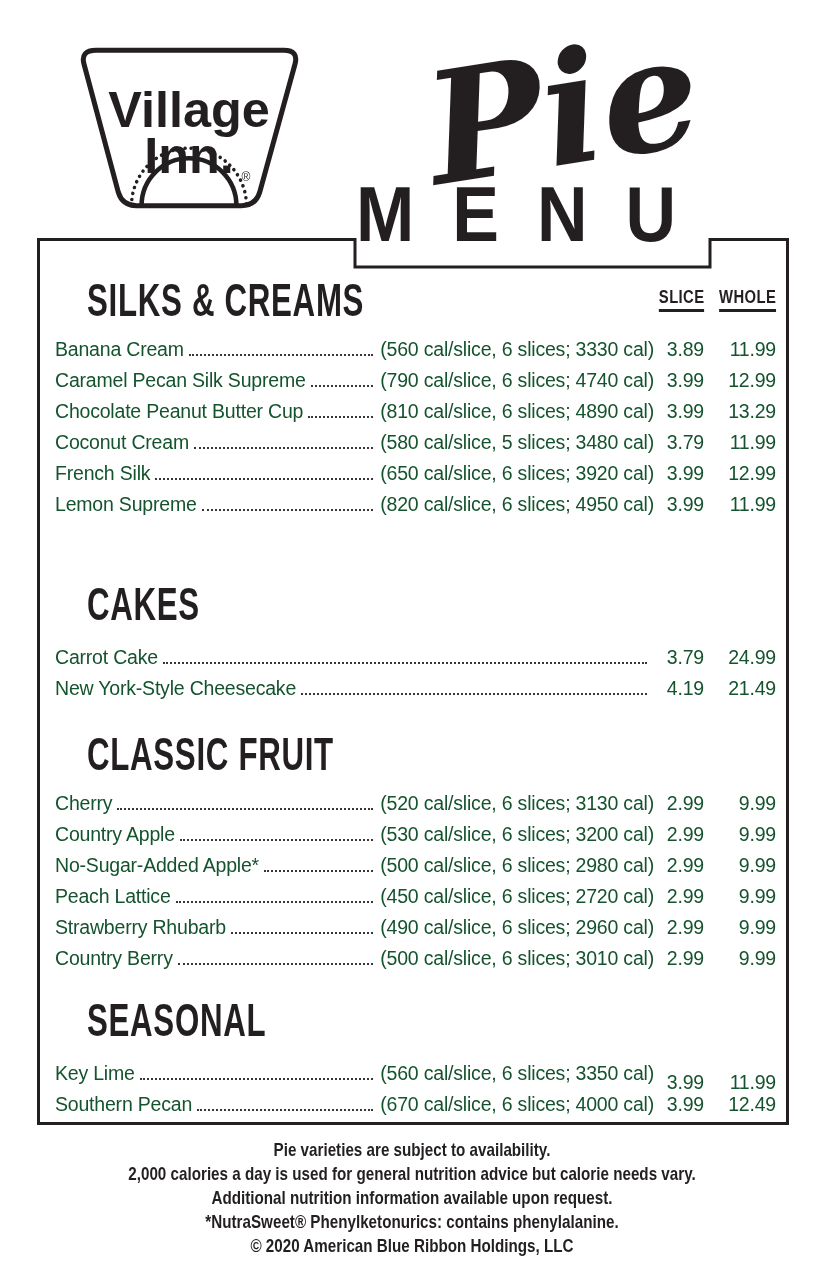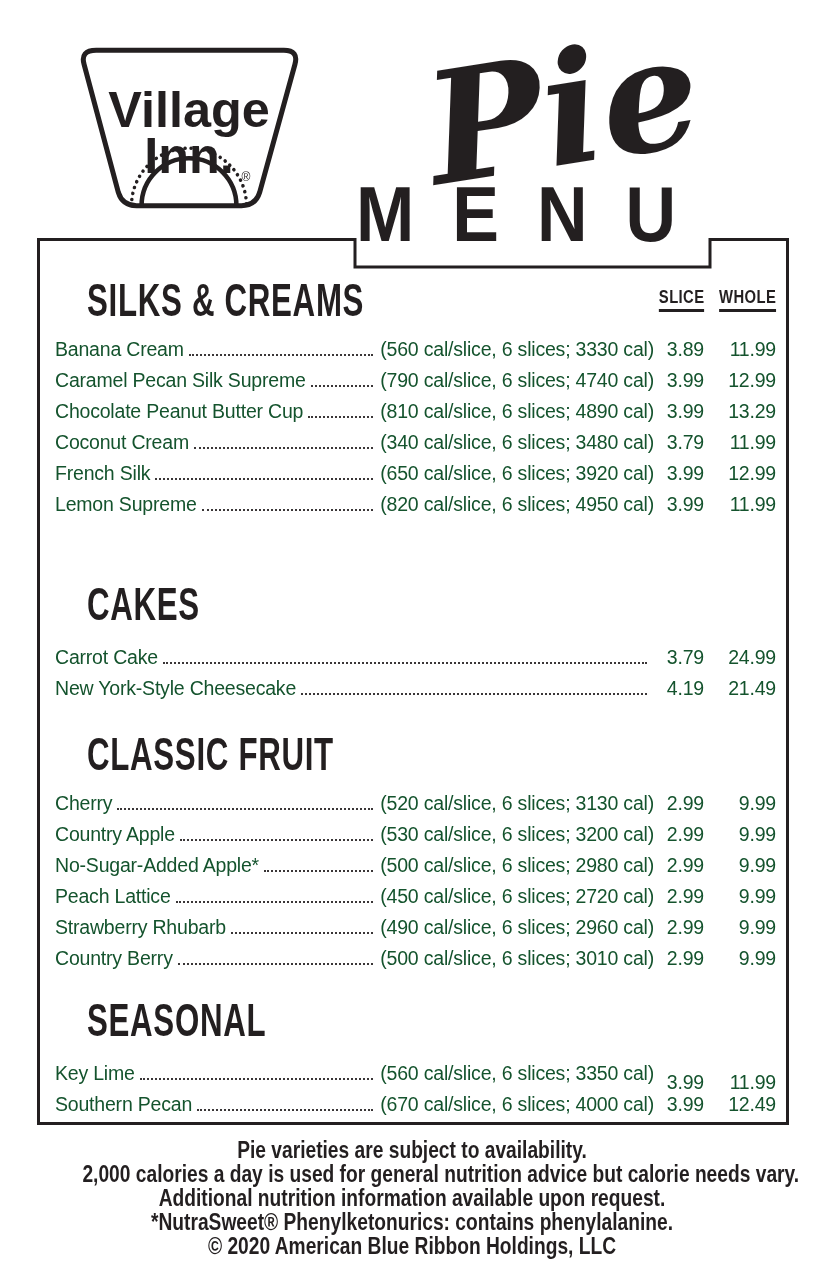--- a/index.html
+++ b/index.html
@@ -104,21 +104,21 @@
   .price.whole { width: 72px; }
   .shift .price { transform: translateY(9px); }
 
   
   .footer {
     position: absolute;
     left: 0;
     top: 1138px;
     width: 824px;
     text-align: center;
-    font-size: 24px;
+    font-size: 19px;
     font-weight: 700;
     line-height: 24px;
     color: #231f20;
   }
   .footer div { transform: scaleX(0.8); transform-origin: center; white-space: nowrap; }
 </style>
 </head>
 <body>
 
 <div class="page">
@@ -179,21 +179,21 @@
               <span class="name">Chocolate Peanut Butter Cup</span>
               <span class="dots"></span>
               <span class="cal">(810 cal/slice, 6 slices; 4890 cal)</span>
               <span class="price slice">3.99</span>
               <span class="price whole">13.29</span>
             </div>
 
             <div class="row">
               <span class="name">Coconut Cream</span>
               <span class="dots"></span>
-              <span class="cal">(340 cal/slice, 6 slices; 3480 cal)</span>
+              <span class="cal">(580 cal/slice, 5 slices; 3480 cal)</span>
               <span class="price slice">3.79</span>
               <span class="price whole">11.99</span>
             </div>
 
             <div class="row">
               <span class="name">French Silk</span>
               <span class="dots"></span>
               <span class="cal">(650 cal/slice, 6 slices; 3920 cal)</span>
               <span class="price slice">3.99</span>
               <span class="price whole">12.99</span>

